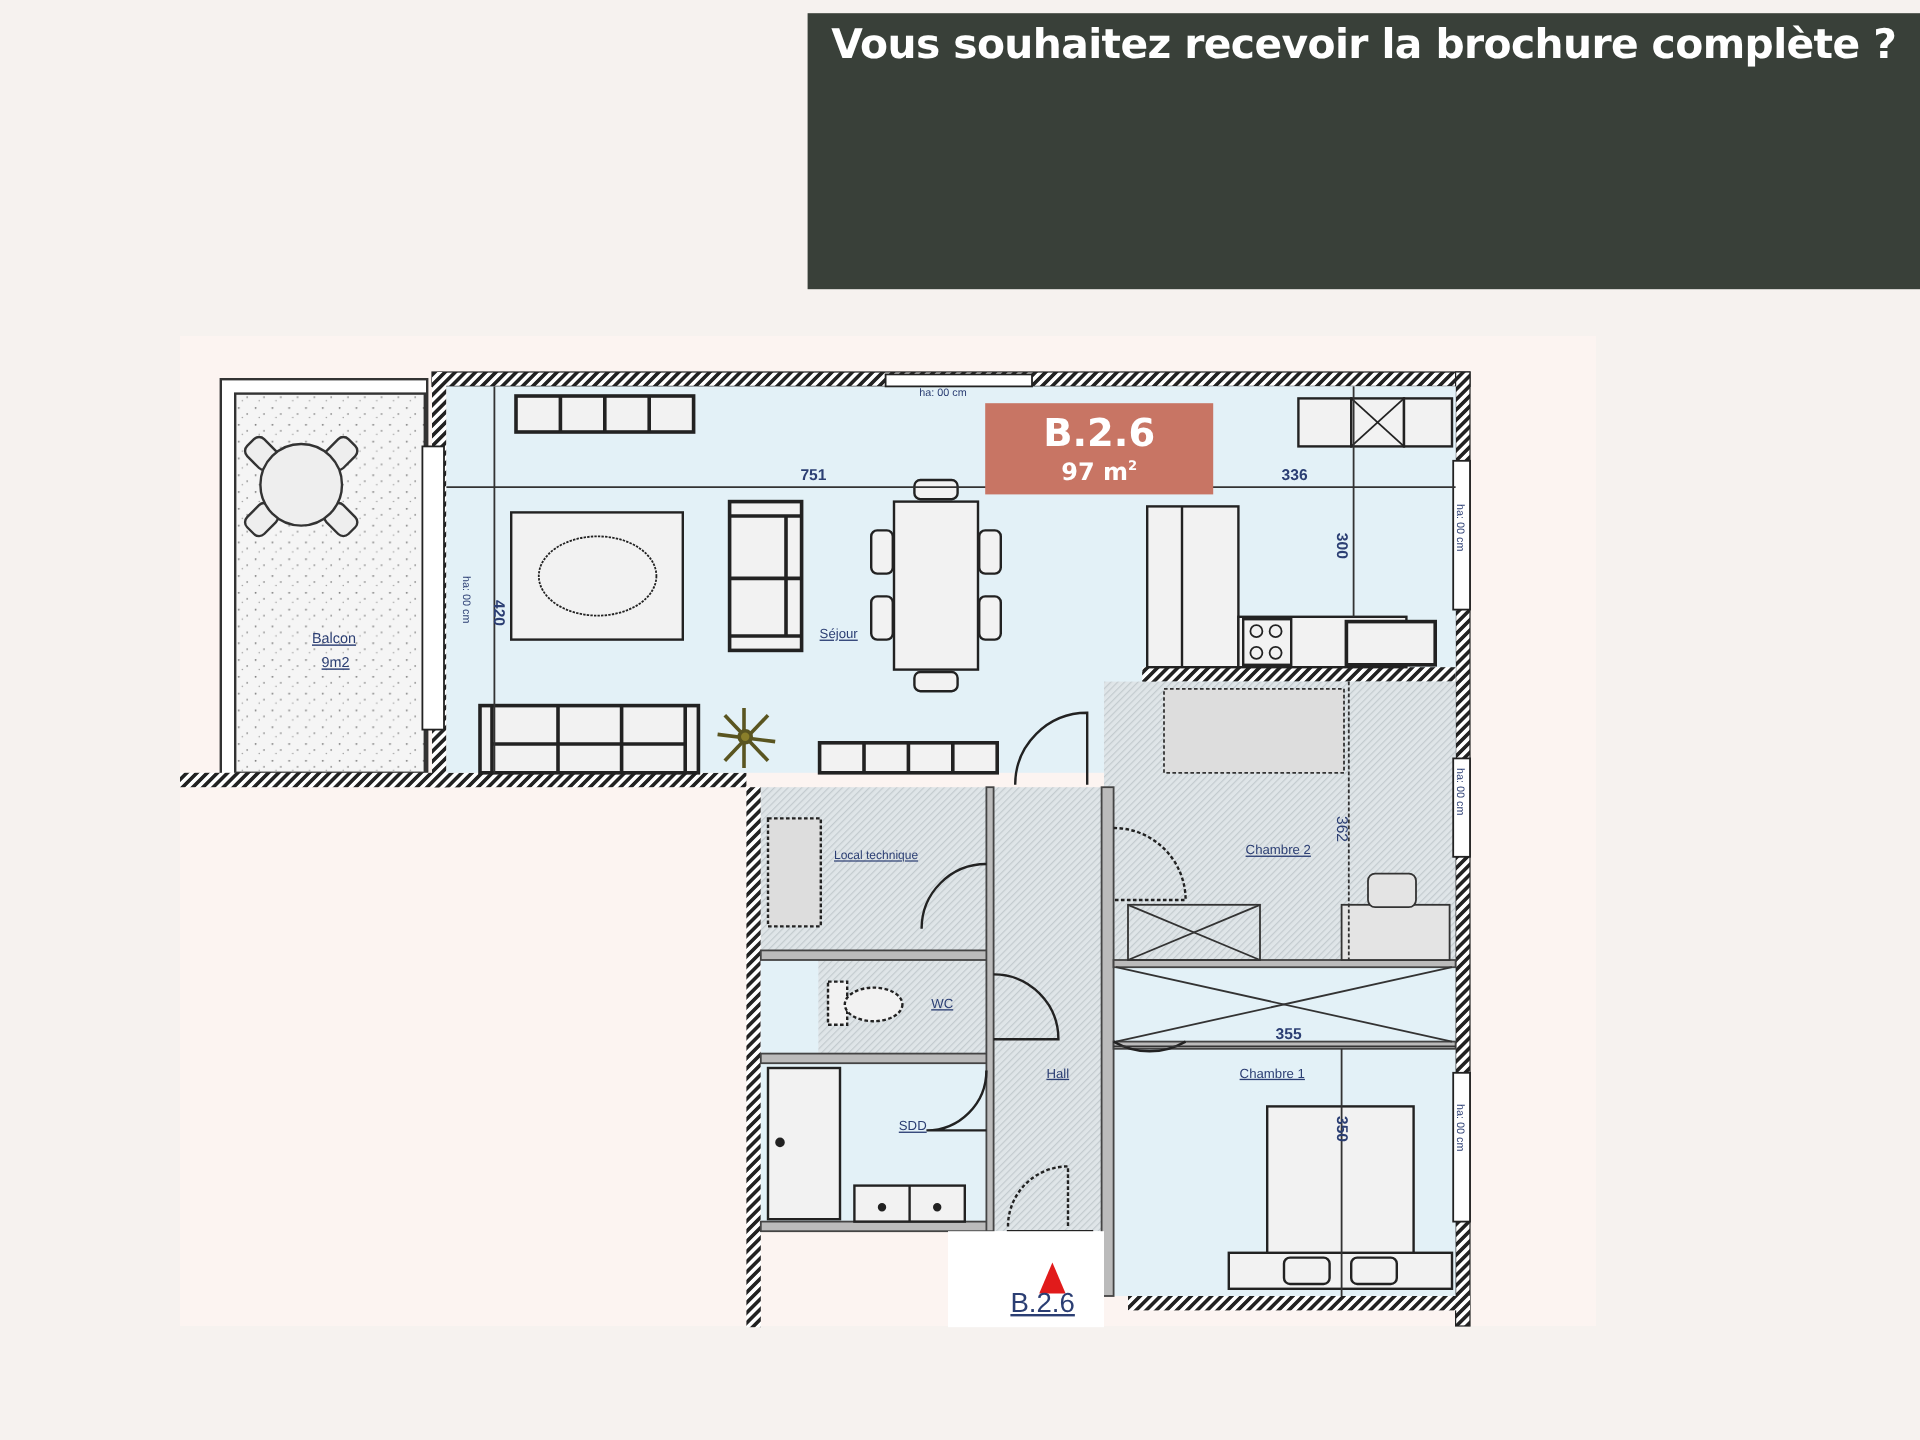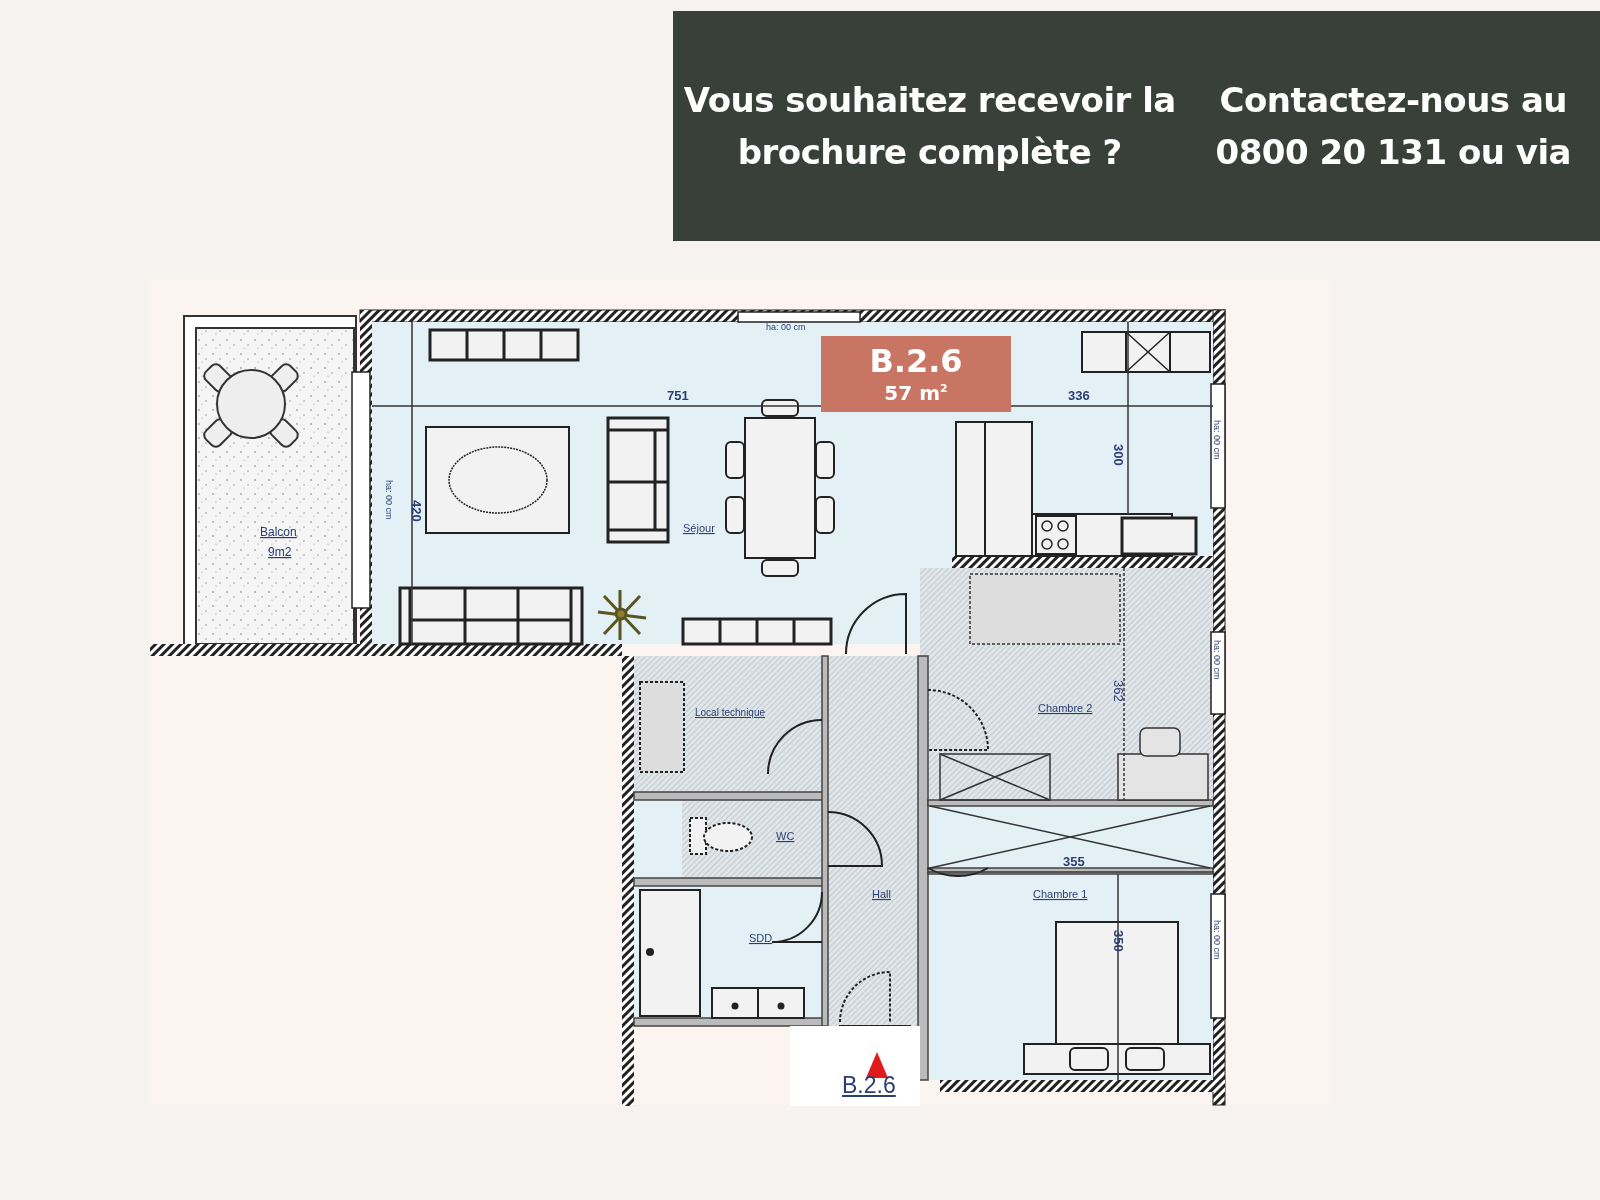--- a/index.html
+++ b/index.html
@@ -2,21 +2,21 @@
 <html><head>
 <meta charset="utf-8">
 <style>
   html, body { margin:0; padding:0; }
   body {
     width:1600px; height:1200px; background:#f6f2ef; position:relative; overflow:hidden;
     font-family:"Liberation Sans", sans-serif;
   }
   .banner {
     position:absolute; left:673px; top:11px; width:927px; height:230px;
-    background:#394039; color:#ffffff; display:flex; flex-direction:row;
+    background:#394039; color:#ffffff; display:flex; flex-direction:column;
     align-items:center; justify-content:flex-start;
     font-family:"DejaVu Sans", sans-serif; font-weight:bold; font-size:34px; line-height:52px;
     letter-spacing:-0.5px; text-align:center;
   }
   .plan-bg {
     position:absolute; left:150px; top:280px; width:1180px; height:825px; background:#fcf4f1;
   }
   svg.plan { position:absolute; left:0; top:0; }
   .lbl { font-family:"Liberation Sans", sans-serif; }
   .unit-tag {
@@ -30,21 +30,20 @@
   .entry-label {
     position:absolute; left:842px; top:1072px; font-size:23px; color:#2b3e73;
     font-family:"Liberation Sans", sans-serif; text-decoration:underline;
   }
 </style>
 </head>
 <body>
 
 <div class="banner">
   <div>Vous souhaitez recevoir la brochure complète ?</div>
-  <div>Contactez-nous au 0800 20 131 ou via</div>
 </div>
 
 <div class="plan-bg"></div>
 
 <svg class="plan" width="1600" height="1200">
   <defs>
     <pattern id="hatch" width="6" height="6" patternUnits="userSpaceOnUse" patternTransform="rotate(45)">
       <rect width="6" height="6" fill="#ffffff"></rect>
       <rect width="3" height="6" fill="#222"></rect>
     </pattern>
@@ -243,16 +242,16 @@
     <text x="766" y="330" font-size="9">ha: 00 cm</text>
     <text transform="translate(386 480) rotate(90)" font-size="9">ha: 00 cm</text>
     <text transform="translate(1214 420) rotate(90)" font-size="9">ha: 00 cm</text>
     <text transform="translate(1214 640) rotate(90)" font-size="9">ha: 00 cm</text>
     <text transform="translate(1214 920) rotate(90)" font-size="9">ha: 00 cm</text>
   </g>
 </svg>
 
 <div class="unit-tag">
   <div class="code">B.2.6</div>
-  <div class="area"><span>57</span> <span>m</span><sup>2</sup></div>
+  <div class="area"><span>97</span> <span>m</span><sup>2</sup></div>
 </div>
 
 <div class="entry-label">B.2.6</div>
 
 </body></html>

